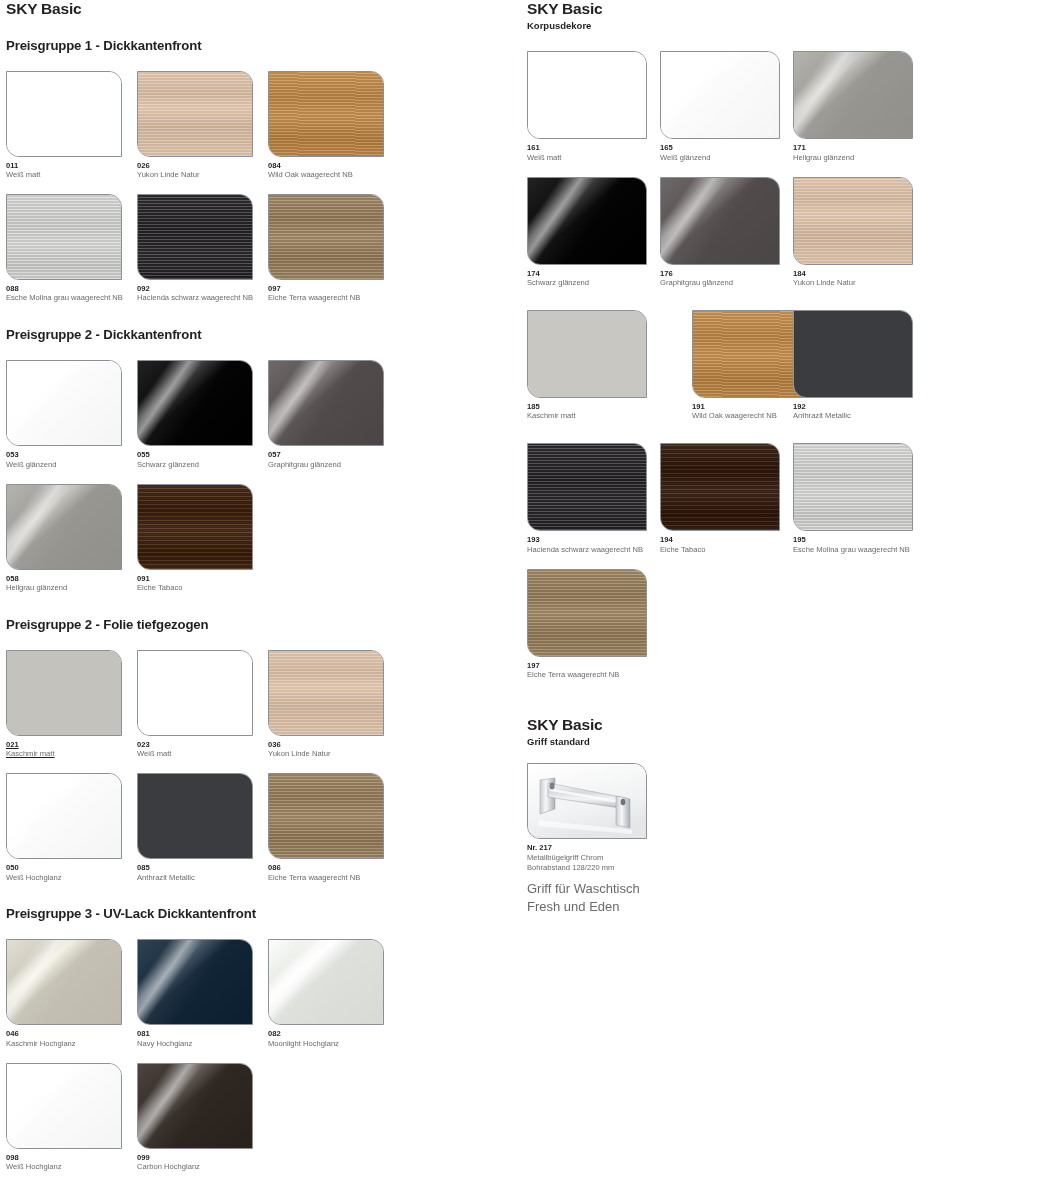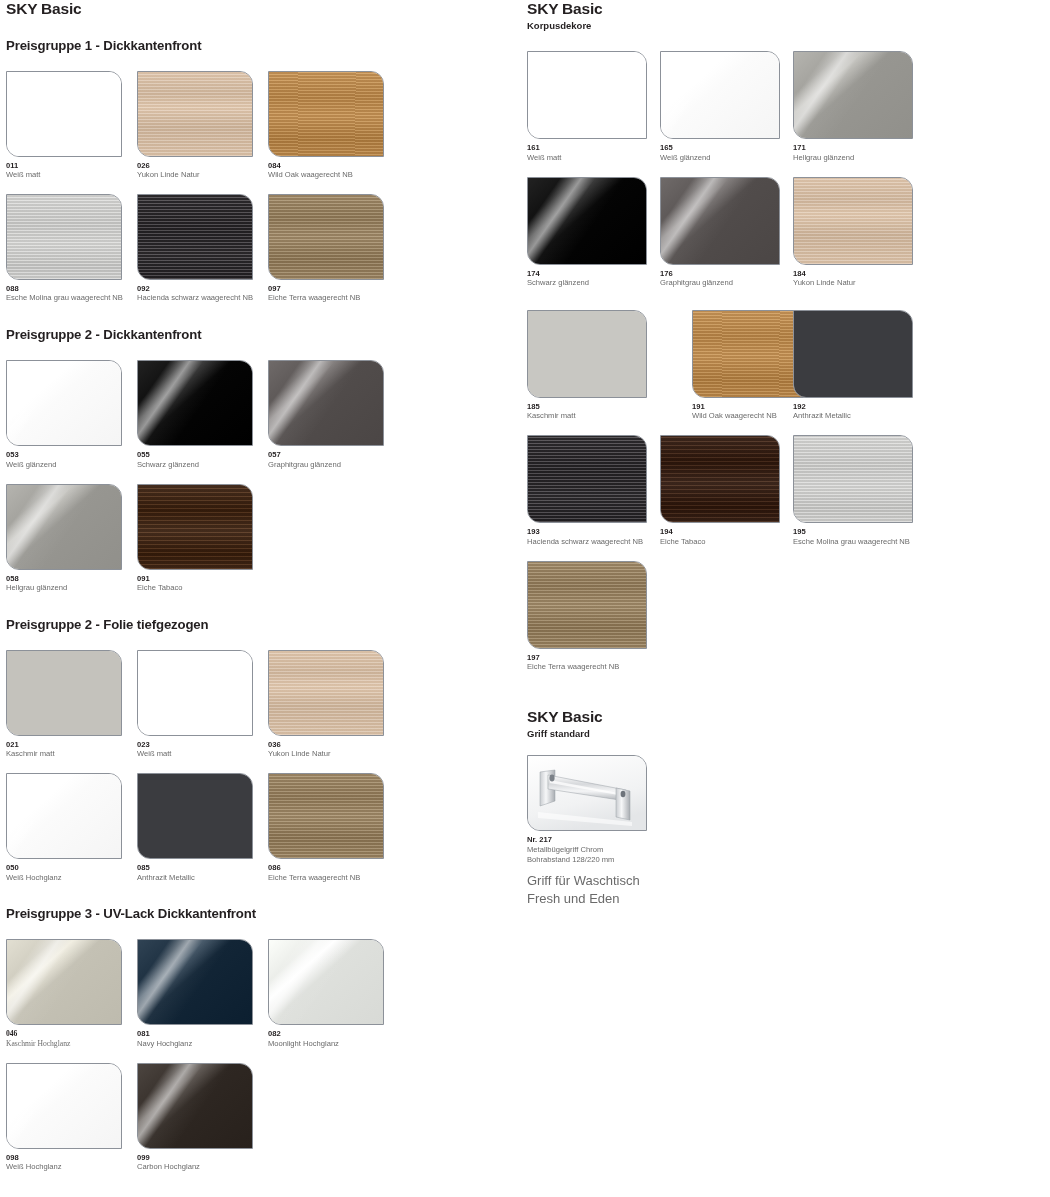--- a/index.html
+++ b/index.html
@@ -169,21 +169,21 @@
                 <div class="fill" style="background: repeating-linear-gradient(0deg, rgba(200, 160, 120, 0.12) 0px, rgba(200, 160, 120, 0.12) 1px, rgba(20, 10, 4, 0.32) 1px, rgba(20, 10, 4, 0.32) 4px), linear-gradient(rgb(90, 60, 40) 0%, rgb(64, 34, 14) 30%, rgb(88, 58, 38) 55%, rgb(62, 32, 12) 82%, rgb(78, 48, 28) 100%);"></div>
               </div>
               <div class="code">091</div>
               <div class="desc">Eiche Tabaco</div>
             </div>
           </div>
         </div>
         <div style="margin-bottom: 10px;">
           <div class="group-title" style="margin-bottom: 17px;">Preisgruppe 2 - Folie tiefgezogen</div>
           <div class="grid">
-            <div class="cell" style="margin-bottom: 12px;">
+            <div class="cell" style="margin-bottom: 12px; text-decoration: underline;">
               <div class="chip">
                 <div class="fill" style="background: rgb(196, 194, 188);"></div>
               </div>
               <div class="code">021</div>
               <div class="desc">Kaschmir matt</div>
             </div>
             <div class="cell" style="margin-bottom: 14px;">
               <div class="chip">
                 <div class="fill" style="background: rgb(255, 255, 255);"></div>
               </div>
@@ -217,21 +217,21 @@
                 <div class="fill" style="background: repeating-linear-gradient(0deg, rgba(255, 245, 225, 0.17) 0px, rgba(255, 245, 225, 0.17) 1px, rgba(70, 50, 25, 0.17) 1px, rgba(70, 50, 25, 0.17) 3px), linear-gradient(rgb(166, 144, 111) 0%, rgb(146, 124, 91) 28%, rgb(166, 144, 111) 50%, rgb(142, 120, 87) 76%, rgb(158, 136, 103) 100%);"></div>
               </div>
               <div class="code">086</div>
               <div class="desc">Eiche Terra waagerecht NB</div>
             </div>
           </div>
         </div>
         <div style="margin-bottom: 10px;">
           <div class="group-title" style="margin-bottom: 17px;">Preisgruppe 3 - UV-Lack Dickkantenfront</div>
           <div class="grid">
-            <div class="cell" style="margin-bottom: 14px; font-family: Liberation Serif, serif;">
+            <div class="cell" style="margin-bottom: 14px;">
               <div class="chip">
                 <div class="fill" style="background: linear-gradient(138deg, rgb(226, 223, 210) 0%, rgb(210, 207, 194) 22%, rgb(240, 237, 224) 32%, rgb(196, 193, 180) 45%, rgb(190, 187, 174) 100%);"></div>
                 <div class="sheen" style="background: linear-gradient(125deg, rgba(255, 255, 255, 0) 18%, rgba(255, 255, 255, 0.55) 30%, rgba(255, 255, 255, 0.06) 38%, rgba(255, 255, 255, 0) 55%);"></div>
               </div>
               <div class="code">046</div>
               <div class="desc">Kaschmir Hochglanz</div>
             </div>
             <div class="cell" style="margin-bottom: 14px;">
               <div class="chip">
                 <div class="fill" style="background: linear-gradient(138deg, rgb(48, 67, 84) 0%, rgb(32, 51, 68) 22%, rgb(62, 81, 98) 32%, rgb(18, 37, 54) 45%, rgb(12, 31, 48) 100%);"></div>
@@ -323,21 +323,21 @@
           <div class="code">184</div>
           <div class="desc">Yukon Linde Natur</div>
         </div>
         <div class="cell" style="margin-bottom: 14px;">
           <div class="chip">
             <div class="fill" style="background: rgb(200, 199, 194);"></div>
           </div>
           <div class="code">185</div>
           <div class="desc">Kaschmir matt</div>
         </div>
-        <div class="cell" style="margin-bottom: 14px; padding-left: 32px;">
+        <div class="cell" style="margin-bottom: 22px; padding-left: 32px;">
           <div class="chip">
             <div class="fill" style="background: repeating-linear-gradient(1deg, rgba(255, 235, 200, 0.16) 0px, rgba(255, 235, 200, 0.16) 1px, rgba(90, 55, 20, 0.16) 1px, rgba(90, 55, 20, 0.16) 3px), linear-gradient(rgb(206, 155, 93) 0%, rgb(186, 135, 73) 30%, rgb(202, 151, 89) 52%, rgb(178, 127, 65) 80%, rgb(190, 139, 77) 100%);"></div>
           </div>
           <div class="code">191</div>
           <div class="desc">Wild Oak waagerecht NB</div>
         </div>
         <div class="cell" style="margin-bottom: 14px;">
           <div class="chip">
             <div class="fill" style="background: rgb(59, 60, 64);"></div>
           </div>

